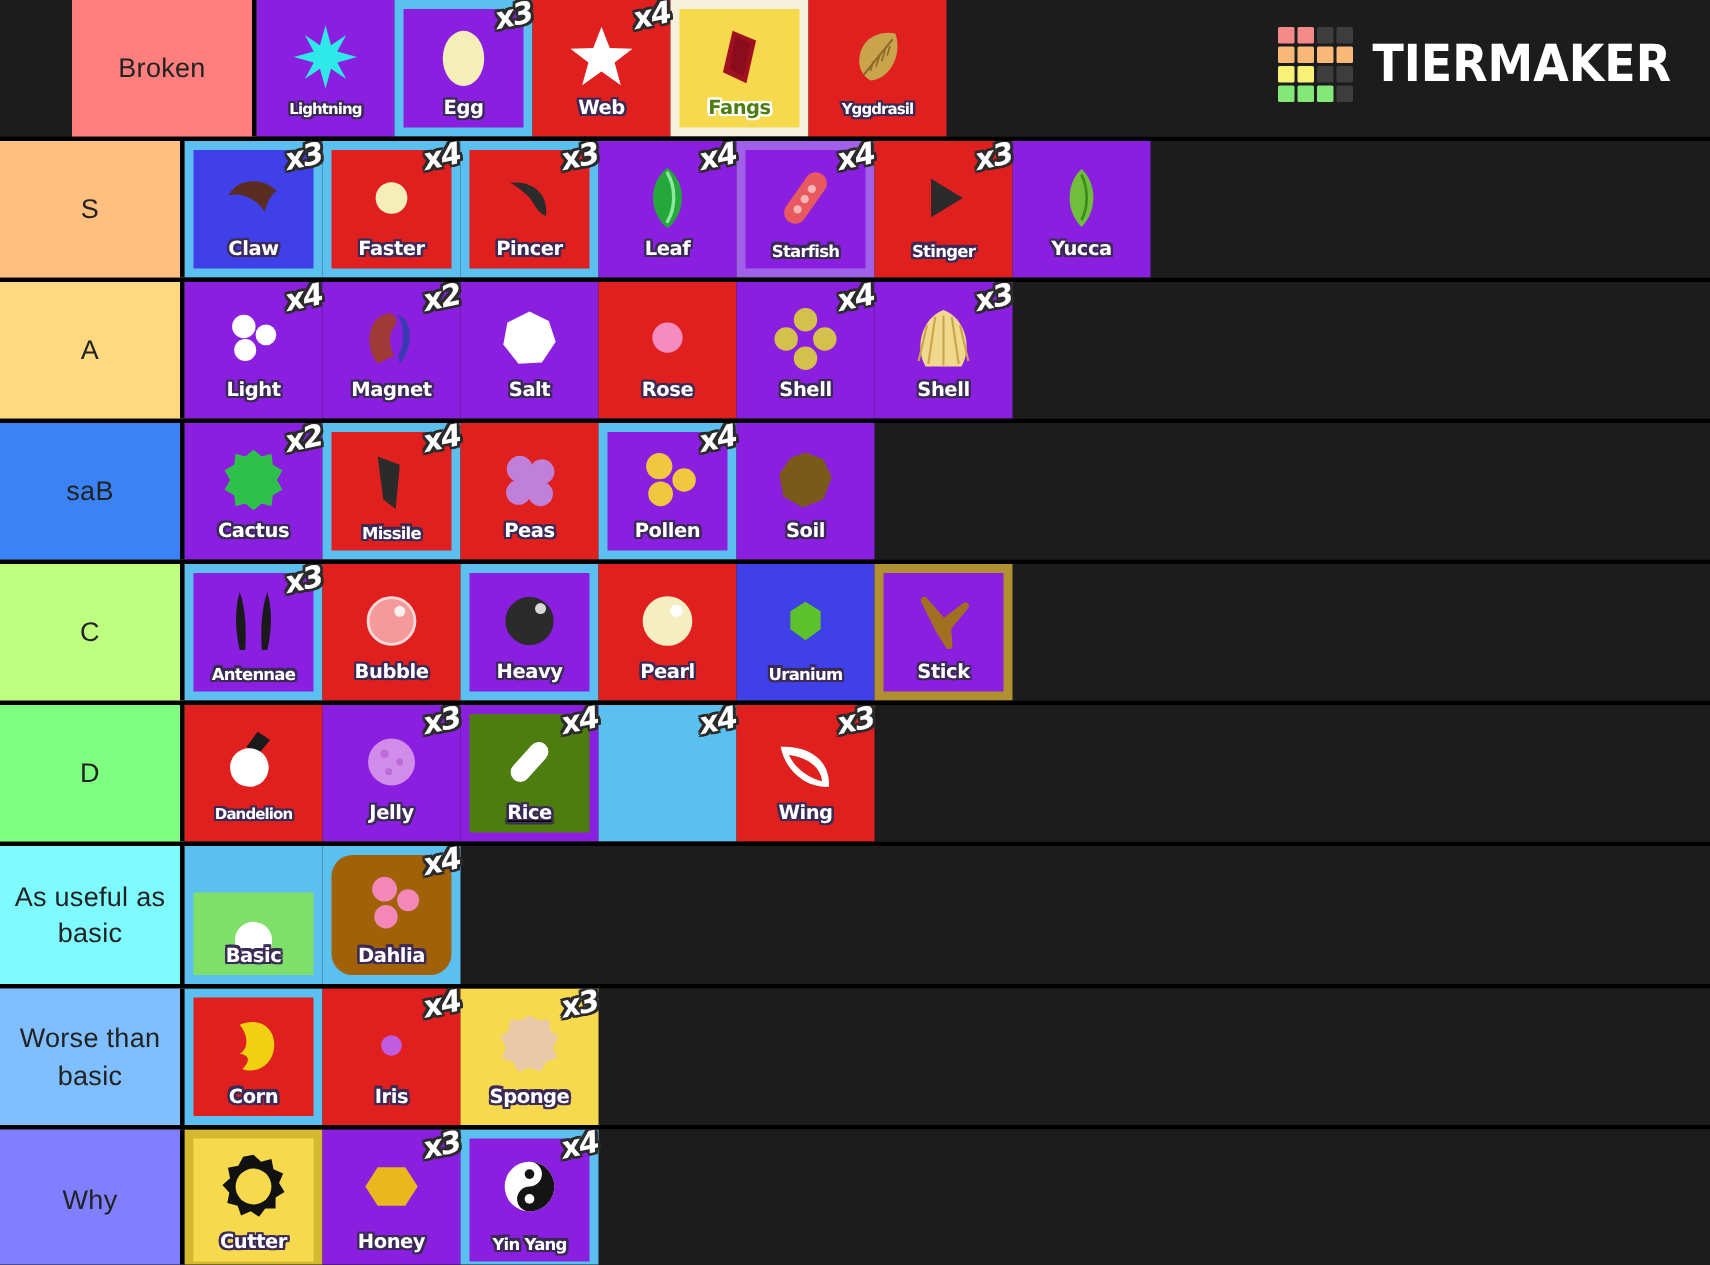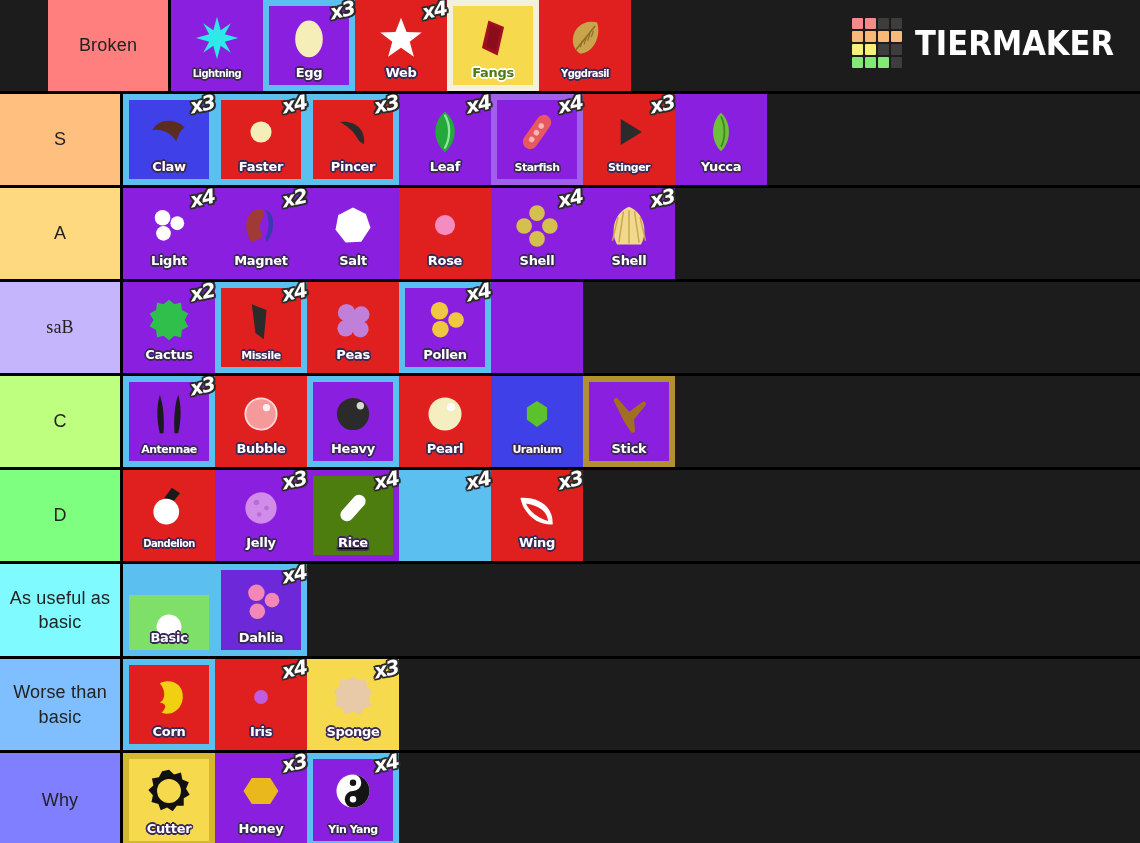--- a/index.html
+++ b/index.html
@@ -410,21 +410,21 @@
                 </g>
               </svg>
             </div>
             <div class="tile-name">Shell</div>
           </div>
           <div class="mult">x3</div>
         </div>
       </div>
     </div>
     <div class="tier-row" style="height: 94px;">
-      <div class="tier-label" style="background: #c4b5fd; font-family: Liberation Serif, serif;">saB</div>
+      <div class="tier-label" style="background: #3b82f6;">saB</div>
       <div class="tier-items">
         <div class="tile">
           <div class="tile-outer" style="background: rgb(138, 31, 224);"></div>
           <div class="tile-inner" style="background: rgb(138, 31, 224);">
             <div class="tile-art">
               <svg width="46" height="46" viewBox="0 0 100 100" xmlns="http://www.w3.org/2000/svg">
                 <path d="M50 6 L62 16 L76 12 L78 28 L92 36 L84 50 L92 64 L78 72 L76 88 L62 84 L50 94 L38 84 L24 88 L22 72 L8 64 L16 50 L8 36 L22 28 L24 12 L38 16 Z" fill="#2fc04c"></path>
               </svg>
             </div>
             <div class="tile-name">Cactus</div>
@@ -467,20 +467,28 @@
                 <circle cx="74" cy="50" r="17" fill="#f0c840"></circle>
                 <circle cx="40" cy="70" r="18" fill="#f0c840"></circle>
               </svg>
             </div>
             <div class="tile-name">Pollen</div>
           </div>
           <div class="mult">x4</div>
         </div>
         <div class="tile">
           <div class="tile-outer" style="background: rgb(138, 31, 224);"></div>
+          <div class="tile-inner" style="background: rgb(138, 31, 224);">
+            <div class="tile-art">
+              <svg width="46" height="46" viewBox="0 0 100 100" xmlns="http://www.w3.org/2000/svg">
+                <path d="M50 10 L76 20 L88 46 L76 78 L46 90 L18 74 L12 42 L28 18 Z" fill="#7a5a18"></path>
+              </svg>
+            </div>
+            <div class="tile-name">Soil</div>
+          </div>
         </div>
       </div>
     </div>
     <div class="tier-row" style="height: 94px;">
       <div class="tier-label" style="background: rgb(191, 255, 127);">C</div>
       <div class="tier-items">
         <div class="tile">
           <div class="tile-outer" style="background: rgb(91, 192, 240);"></div>
           <div class="tile-inner" style="background: rgb(138, 31, 224);">
             <div class="tile-art">
@@ -626,21 +634,21 @@
             <div class="tile-art">
               <svg width="46" height="46" viewBox="0 0 100 100" xmlns="http://www.w3.org/2000/svg">
                 <circle cx="50" cy="50" r="27" fill="#ffffff"></circle>
               </svg>
             </div>
             <div class="tile-name">Basic</div>
           </div>
         </div>
         <div class="tile">
           <div class="tile-outer" style="background: rgb(91, 192, 240);"></div>
-          <div class="tile-inner" style="background: #6d28d9;">
+          <div class="tile-inner" style="background: #a16207; border-radius: 14px;">
             <div class="tile-art">
               <svg width="46" height="46" viewBox="0 0 100 100" xmlns="http://www.w3.org/2000/svg">
                 <circle cx="40" cy="30" r="18" fill="#f287b8"></circle>
                 <circle cx="74" cy="46" r="16" fill="#f287b8"></circle>
                 <circle cx="42" cy="70" r="17" fill="#f287b8"></circle>
               </svg>
             </div>
             <div class="tile-name">Dahlia</div>
           </div>
           <div class="mult">x4</div>

